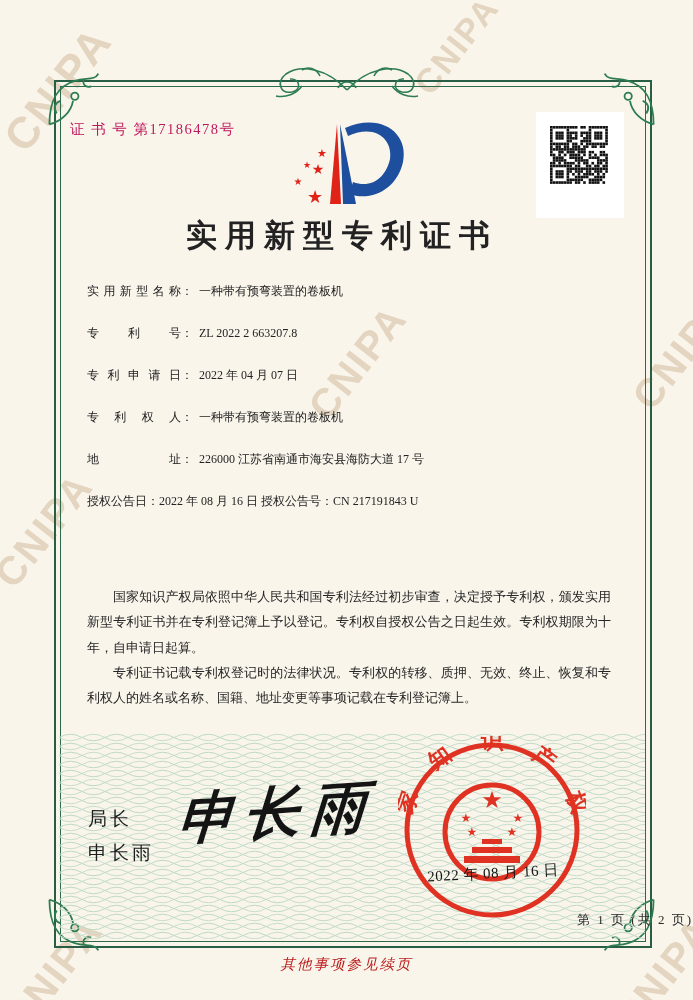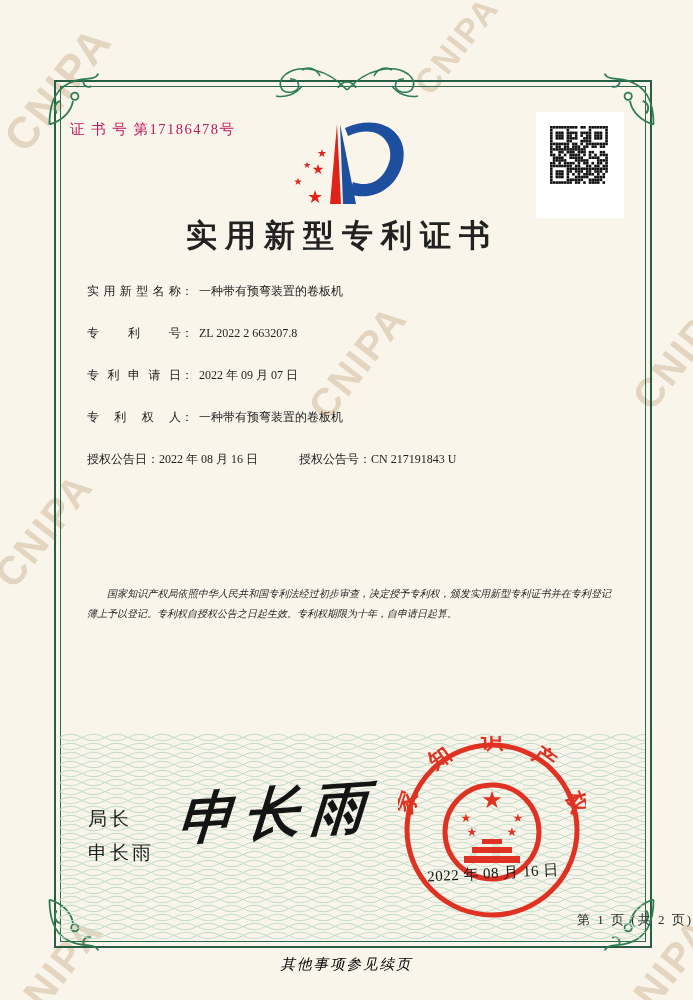--- a/index.html
+++ b/index.html
@@ -21,37 +21,37 @@
   .certno{position:absolute;left:70px;top:120px;font-size:14.5px;letter-spacing:1.5px;color:#be185d;z-index:5;}
   .logo{position:absolute;left:270px;top:110px;z-index:5;}
   .qrpatch{position:absolute;left:536px;top:112px;width:88px;height:106px;background:#fff;z-index:4;}
   .qr{position:absolute;left:550px;top:126px;z-index:5;}
   .title{position:absolute;left:0;right:9px;top:215px;text-align:center;font-size:31px;
       font-weight:700;letter-spacing:8px;z-index:5;}
   .fields{position:absolute;left:87px;top:280px;right:64px;z-index:5;font-size:12px;}
   .frow{margin-bottom:20px;line-height:22px;white-space:nowrap;}
   .flabel{display:inline-block;width:94px;text-align:justify;text-align-last:justify;}
   .fval{margin-left:6px;}
-  .grant2{margin-left:38px;}
+  .grant2{}
   .bodytext{position:absolute;left:87px;top:584px;width:524px;z-index:5;
-      font-size:10px;line-height:1.95;font-style:italic;text-align:justify;color:#262626;}
+      font-size:13px;line-height:1.95;text-align:justify;color:#262626;}
   .bodytext p{margin:0;text-indent:2em;}
   .guilloche{position:absolute;left:59px;top:733px;z-index:3;}
   .signer{position:absolute;left:88px;z-index:6;font-size:19px;letter-spacing:3px;color:#1c1c1c;}
   .signer1{top:806px;} .signer2{top:840px;}
   .signature{position:absolute;left:178px;top:776px;z-index:6;font-size:56px;
       letter-spacing:10px;font-weight:600;color:#141414;
       transform:rotate(-4deg) skewX(-8deg);font-style:italic;}
   .seal{position:absolute;left:398px;top:736px;z-index:6;}
   .sealdate{position:absolute;left:404px;top:864px;width:178px;text-align:center;z-index:7;
       font-size:15px;letter-spacing:.5px;color:#161616;transform:rotate(-3deg);}
   .pagefoot{position:absolute;left:0;right:0;top:911px;text-align:right;
       font-size:13px;letter-spacing:2px;z-index:5;color:#2b2b2b;}
   .contnote{position:absolute;left:0;right:0;top:955px;text-align:center;
-      font-size:14.5px;letter-spacing:2px;font-style:italic;z-index:5;color:#000000;}
+      font-size:14.5px;letter-spacing:2px;font-style:italic;z-index:5;color:#b91c1c;}
   svg{display:block;}
 </style>
 </head>
 <body>
 
 <div class="page">
 
   <span class="wm" style="left:-14px;top:64px;font-size:44px;">CNIPA</span>
   <span class="wm" style="left:400px;top:26px;font-size:34px;">CNIPA</span>
   <span class="wm" style="left:292px;top:340px;font-size:40px;">CNIPA</span>
@@ -412,33 +412,37 @@
   <div class="title">实用新型专利证书</div>
 
   <div class="fields">
     <div class="frow">
       <span class="flabel">实用新型名称</span><span>：</span><span class="fval">一种带有预弯装置的卷板机</span>
     </div>
     <div class="frow">
       <span class="flabel">专利号</span><span>：</span><span class="fval">ZL 2022 2 663207.8</span>
     </div>
     <div class="frow">
-      <span class="flabel">专利申请日</span><span>：</span><span class="fval">2022 年 09 月 07 日</span>
+      <span class="flabel">专利申请日</span><span>：</span><span class="fval">2022 年 04 月 07 日</span>
     </div>
     <div class="frow">
       <span class="flabel">专利权人</span><span>：</span><span class="fval">一种带有预弯装置的卷板机</span>
+    </div>
+    <div class="frow">
+      <span class="flabel">地址</span><span>：</span><span class="fval">226000 江苏省南通市海安县海防大道 17 号</span>
     </div>
     <div class="frow">
       <span>授权公告日</span><span>：</span><span>2022 年 08 月 16 日</span>
       <span class="grant2">授权公告号</span><span>：</span><span>CN 217191843 U</span>
     </div>
   </div>
 
   <div class="bodytext">
     <p>国家知识产权局依照中华人民共和国专利法经过初步审查，决定授予专利权，颁发实用新型专利证书并在专利登记簿上予以登记。专利权自授权公告之日起生效。专利权期限为十年，自申请日起算。</p>
+    <p>专利证书记载专利权登记时的法律状况。专利权的转移、质押、无效、终止、恢复和专利权人的姓名或名称、国籍、地址变更等事项记载在专利登记簿上。</p>
   </div>
 
   <svg class="guilloche" width="586" height="206">
     <defs>
       <pattern id="wv1" width="46" height="9" patternUnits="userSpaceOnUse">
         <path d="M0,4.5 Q11.5,-2 23,4.5 T46,4.5" fill="none" stroke="#bcd9c4" stroke-width="1"></path>
       </pattern>
       <pattern id="wv2" width="46" height="9" patternUnits="userSpaceOnUse">
         <path d="M0,4.5 Q11.5,11 23,4.5 T46,4.5" fill="none" stroke="#c6ddcc" stroke-width="1"></path>
       </pattern>

